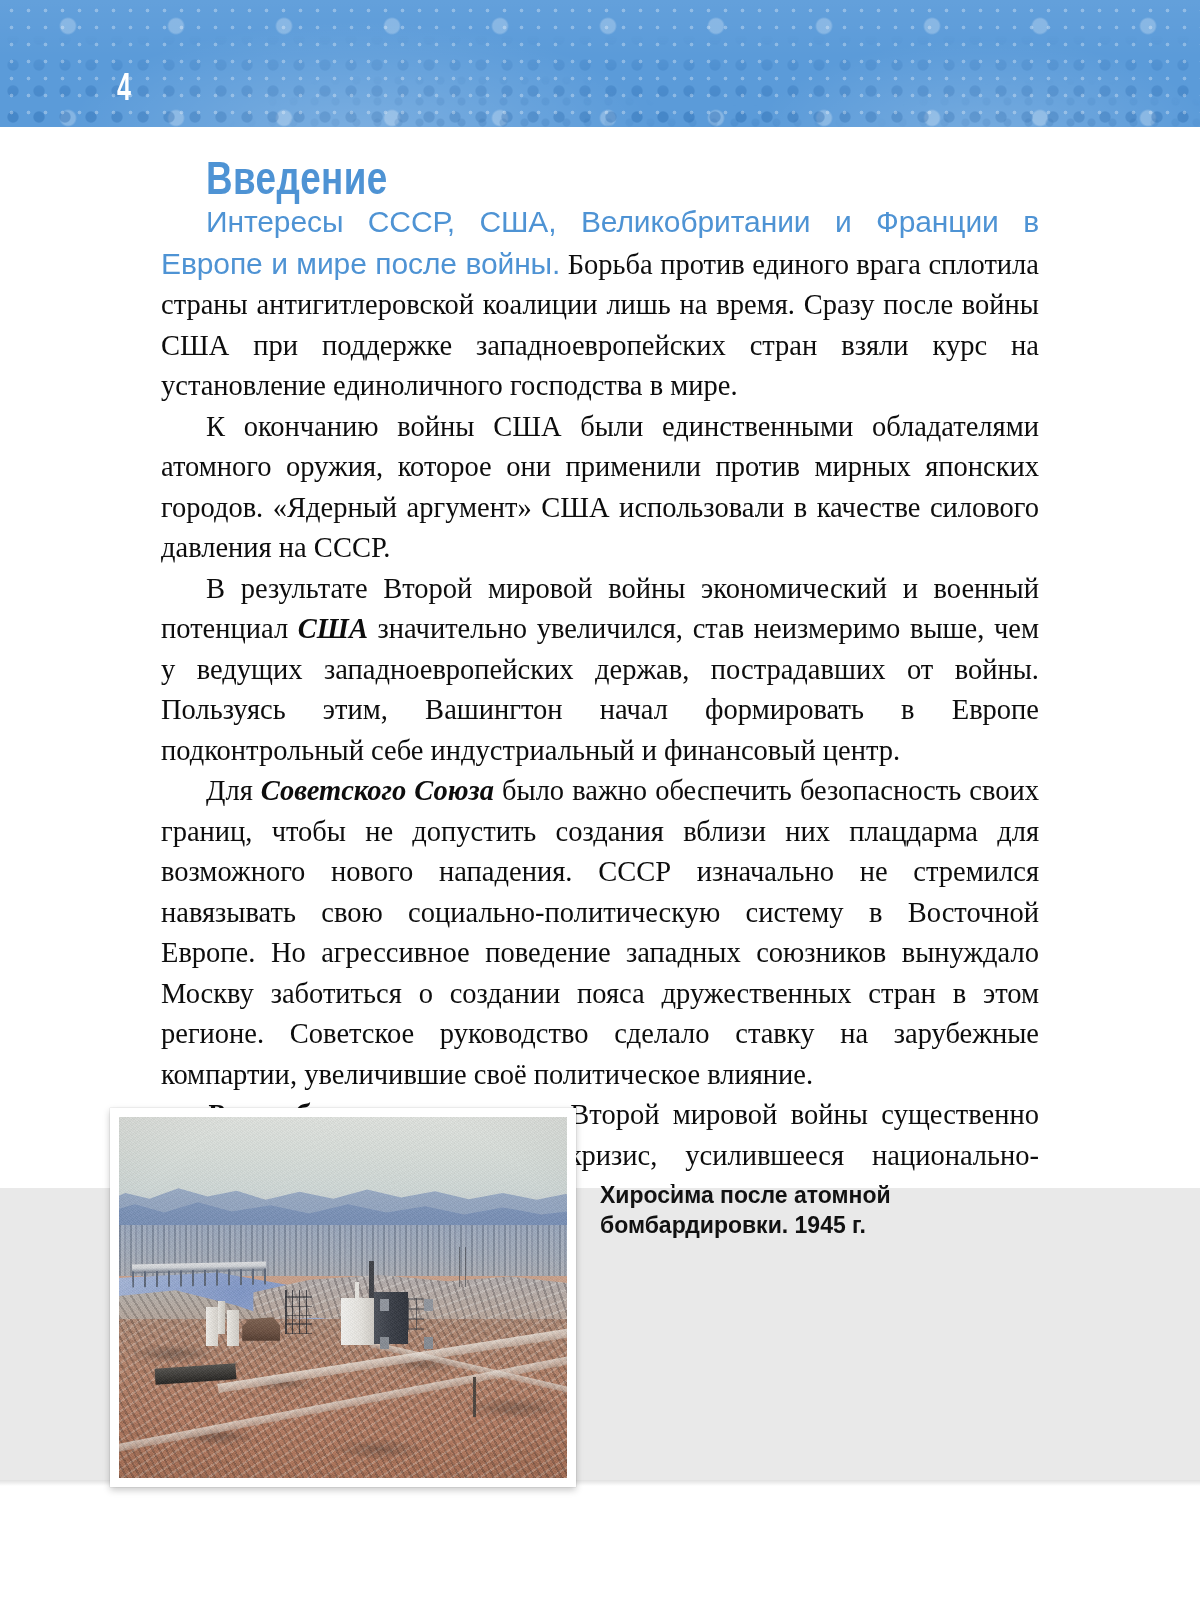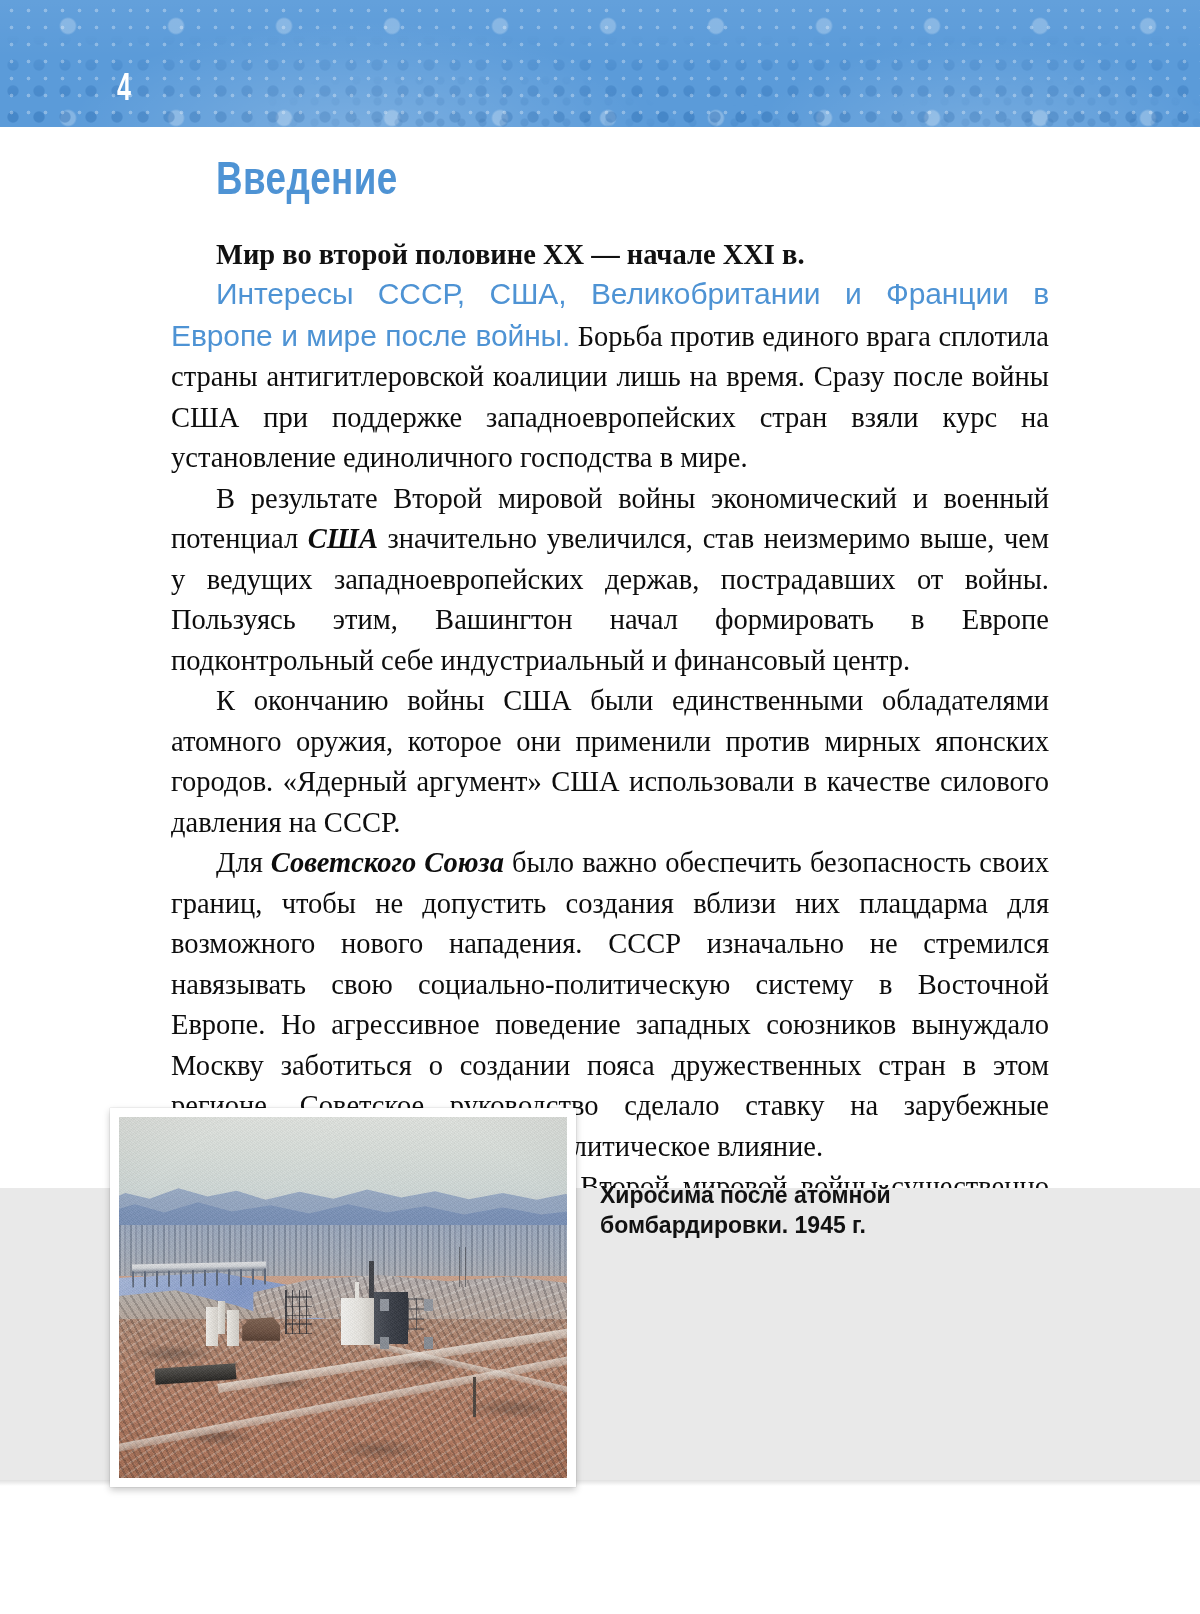--- a/index.html
+++ b/index.html
@@ -80,21 +80,21 @@
     font-size: 38px;
     line-height: 1;
     transform: scaleX(0.66);
     transform-origin: center top;
     letter-spacing: 0px;
   }
 
   
   .content {
     position: absolute;
-    left: 171px;
+    left: 161px;
     top: 127px;
     width: 878px;
   }
   .section-title {
     color: #4e93d4;
     font-family: "Liberation Sans Narrow", "Liberation Sans", sans-serif;
     font-weight: bold;
     font-size: 46px;
     line-height: 1;
     margin: 28px 0 0 45px;
@@ -389,27 +389,26 @@
   <div class="halftone-layer ht-d"></div>
   <div class="halftone-layer ht-a"></div>
   <div class="halftone-layer ht-sheen"></div>
   <div class="page-number">4</div>
 </div>
 
 <div class="content">
 
   <h1 class="section-title">Введение</h1>
 
-  <p class="subheading">Мир во второй половине XX — начале XXI в.</p>
 
   <p class="para first"><span class="lead-blue">Интересы СССР, США, Великобритании и Франции в Европе и мире после войны.</span><span> Борьба против единого врага сплотила страны антигитлеровской коалиции лишь на время. Сразу после войны США при поддержке западноевропейских стран взяли курс на установление единоличного господства в мире.</span></p>
 
+  <p class="para">К окончанию войны США были единственными обладателями атомного оружия, которое они применили против мирных японских городов. «Ядерный аргумент» США использовали в качестве силового давления на СССР.</p>
+
   <p class="para"><span>В результате Второй мировой войны экономический и военный потенциал </span><span class="bi">США</span><span> значительно увеличился, став неизмеримо выше, чем у ведущих западноевропейских держав, пострадавших от войны. Пользуясь этим, Вашингтон начал формировать в Европе подконтрольный себе индустриальный и финансовый центр.</span></p>
-
-  <p class="para">К окончанию войны США были единственными обладателями атомного оружия, которое они применили против мирных японских городов. «Ядерный аргумент» США использовали в качестве силового давления на СССР.</p>
 
   <p class="para"><span>Для </span><span class="bi">Советского Союза</span><span> было важно обеспечить безопасность своих границ, чтобы не допустить создания вблизи них плацдарма для возможного нового нападения. СССР изначально не стремился навязывать свою социально-политическую систему в Восточной Европе. Но агрессивное поведение западных союзников вынуждало Москву заботиться о создании пояса дружественных стран в этом регионе. Советское руководство сделало ставку на зарубежные компартии, увеличившие своё политическое влияние.</span></p>
 
   <p class="para"><span></span><span class="bi">Великобритания</span><span> вышла из Второй мировой войны существенно ослабленной. Хозяйственный кризис, усилившееся национально-освободительное движение в колониях и финансовая зависи-</span></p>
 
 </div>
 
 <div class="caption-band"></div>
 
 <div class="photo-frame">

